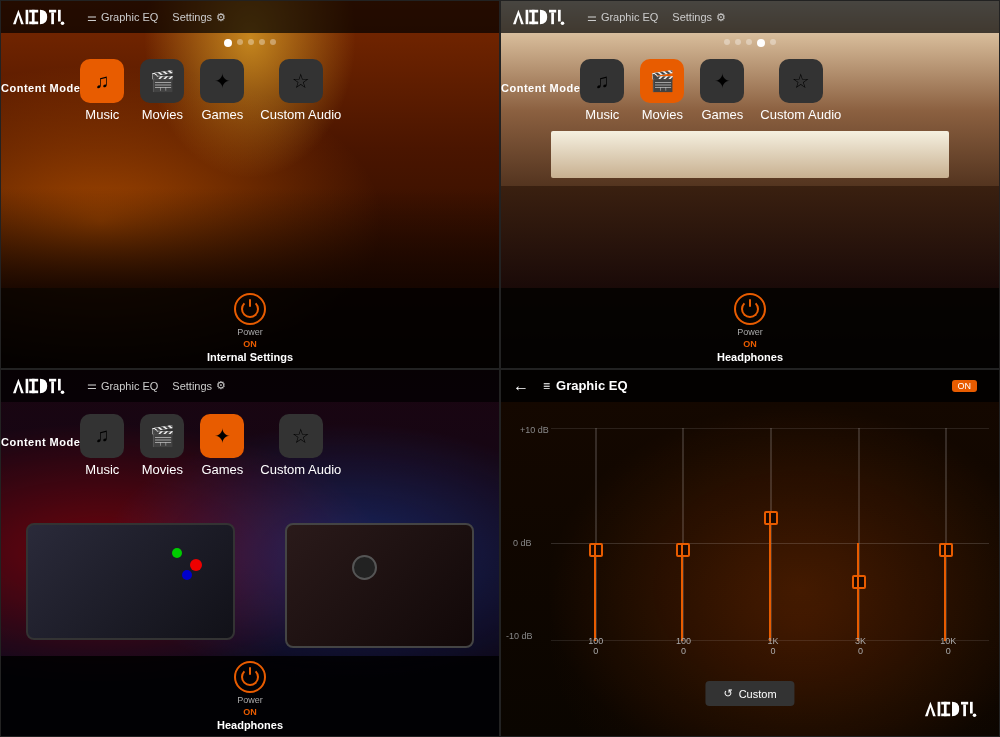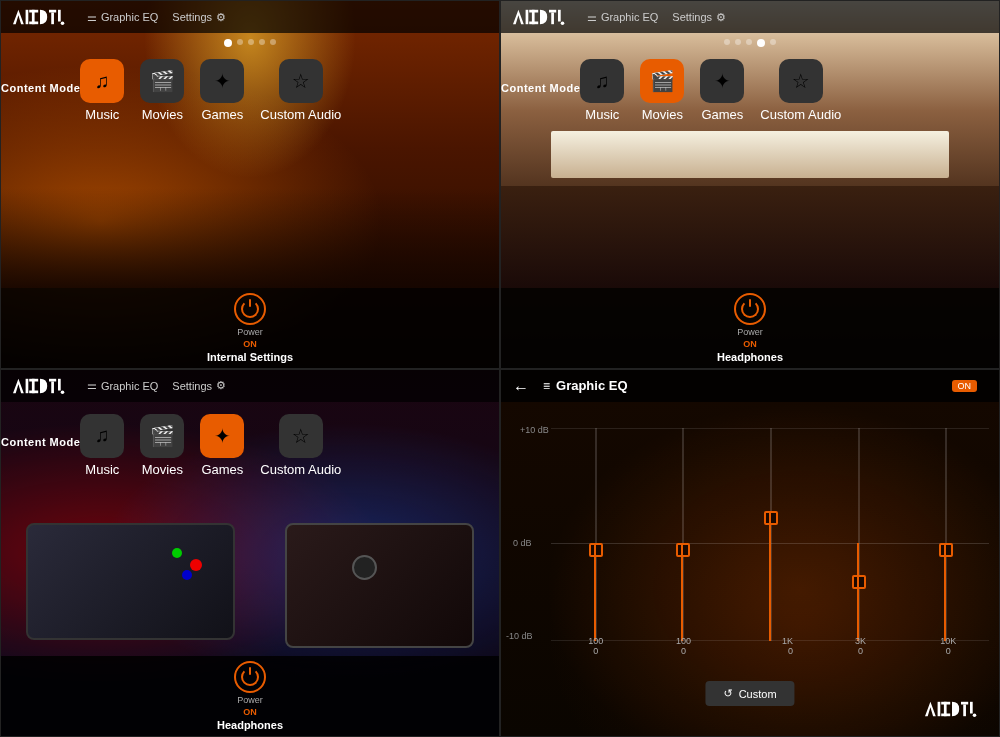--- a/index.html
+++ b/index.html
@@ -569,21 +569,21 @@
     <div style="position:absolute;left:calc(50px + (100% - 60px)*0.3 - 6px);top:50%;width:14px;height:14px;border:2px solid #e85c00;background:#1a0800;border-radius:2px;"></div>
     <div style="position:absolute;left:calc(50px + (100% - 60px)*0.3 - 1px);top:50%;bottom:35px;width:2px;background:#e85c00;"></div>
     <div style="position:absolute;left:calc(50px + (100% - 60px)*0.3 - 10px);bottom:20px;font-size:9px;color:#aaa;text-align:center;width:22px;">
       <div>100</div>
       <div>0</div>
     </div>
 
     <div style="position:absolute;left:calc(50px + (100% - 60px)*0.5);top:18px;bottom:35px;width:2px;background:rgba(255,255,255,0.15);"></div>
     <div style="position:absolute;left:calc(50px + (100% - 60px)*0.5 - 6px);top:38%;width:14px;height:14px;border:2px solid #e85c00;background:#1a0800;border-radius:2px;"></div>
     <div style="position:absolute;left:calc(50px + (100% - 60px)*0.5 - 1px);top:38%;bottom:35px;width:2px;background:#e85c00;"></div>
-    <div style="position:absolute;left:calc(50px + (100% - 60px)*0.5 - 8px);bottom:20px;font-size:9px;color:#aaa;text-align:right;width:22px;margin-left:9px;">
+    <div style="position:absolute;left:calc(50px + (100% - 60px)*0.5 - 8px);bottom:20px;font-size:9px;color:#aaa;text-align:center;width:22px;">
       <div>1K</div>
       <div>0</div>
     </div>
 
     <div style="position:absolute;left:calc(50px + (100% - 60px)*0.7);top:18px;bottom:35px;width:2px;background:rgba(255,255,255,0.15);"></div>
     <div style="position:absolute;left:calc(50px + (100% - 60px)*0.7 - 6px);top:62%;width:14px;height:14px;border:2px solid #e85c00;background:#1a0800;border-radius:2px;"></div>
     <div style="position:absolute;left:calc(50px + (100% - 60px)*0.7 - 1px);top:50%;bottom:35px;width:2px;background:#e85c00;"></div>
     <div style="position:absolute;left:calc(50px + (100% - 60px)*0.7 - 1px);top:62%;height:calc(50% - 62%);width:2px;background:#e85c00;"></div>
     <div style="position:absolute;left:calc(50px + (100% - 60px)*0.7 - 8px);bottom:20px;font-size:9px;color:#aaa;text-align:center;width:22px;">
       <div>3K</div>

